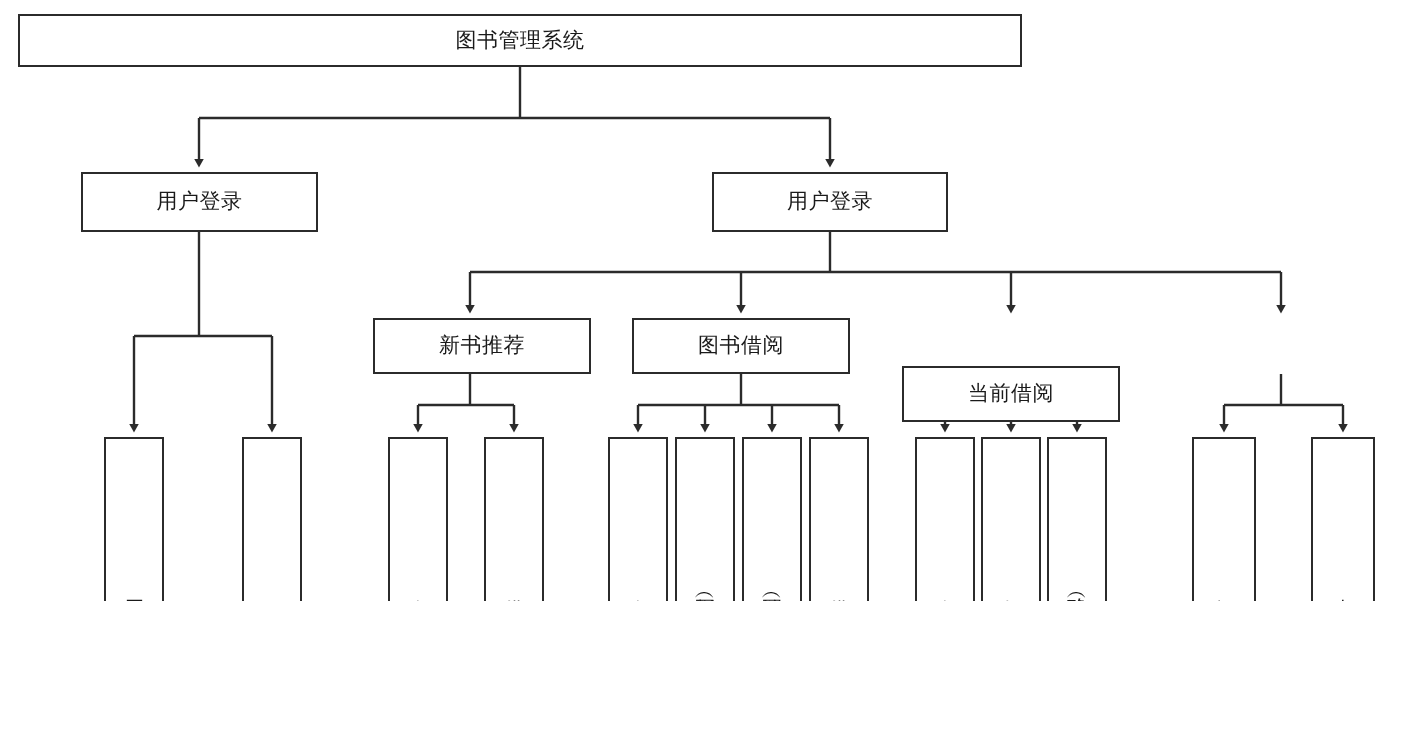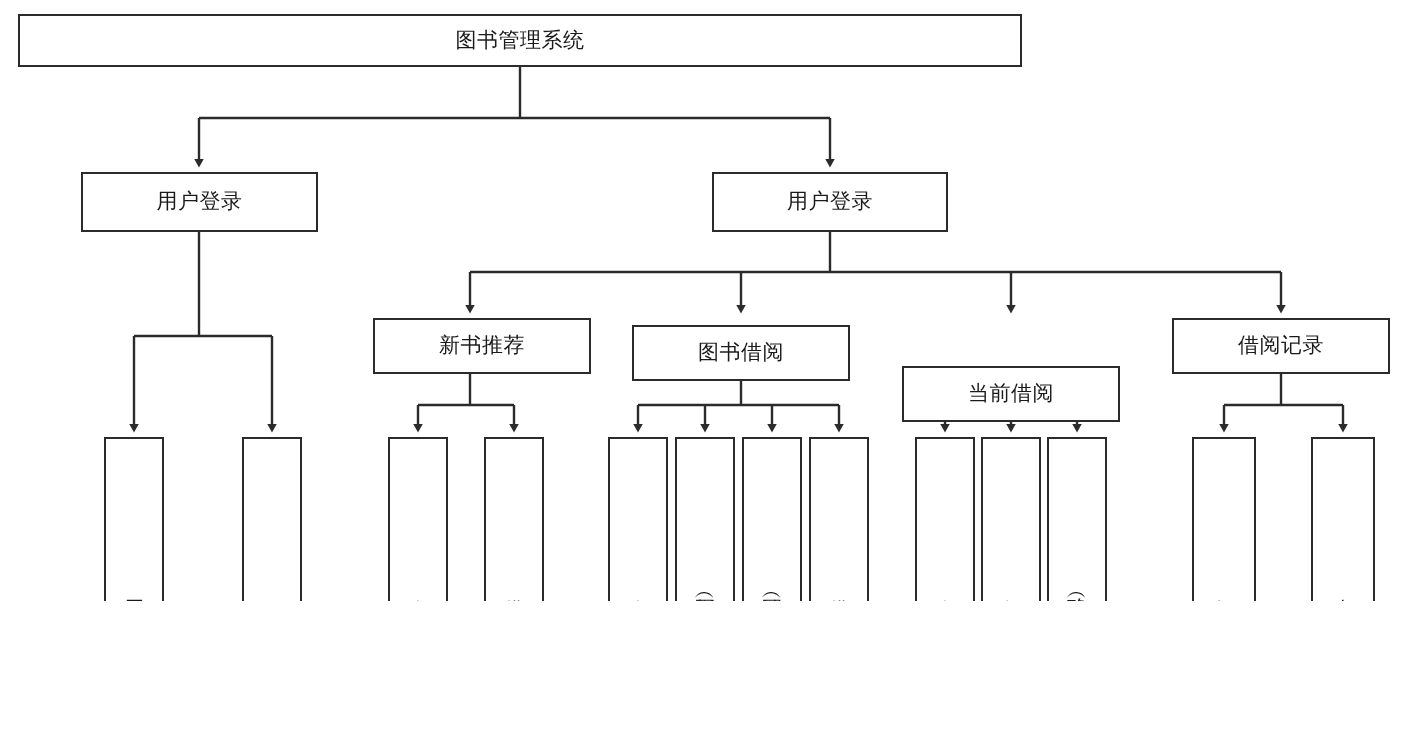--- a/index.html
+++ b/index.html
@@ -125,28 +125,25 @@
   <div class="node node-h" style="left: 81px; top: 172px; width: 237px; height: 60px;">
     <span>用户登录</span>
   </div>
   <div class="node node-h" style="left: 712px; top: 172px; width: 236px; height: 60px;">
     <span>用户登录</span>
   </div>
 
   <div class="node node-h" style="left: 361px; top: 318px; width: 218px; height: 56px; margin-left: 12px;">
     <span>新书推荐</span>
   </div>
-  <div class="node node-h" style="left: 632px; top: 318px; width: 218px; height: 56px; margin-top: 7px;">
+  <div class="node node-h" style="left: 632px; top: 318px; width: 218px; height: 56px;">
     <span>图书借阅</span>
   </div>
   <div class="node node-h" style="left: 902px; top: 318px; width: 218px; height: 56px; margin-top: 48px;">
     <span>当前借阅</span>
-  </div>
-  <div class="node node-h" style="left: 1172px; top: 318px; width: 218px; height: 56px;">
-    <span>借阅记录</span>
   </div>
 
   <div class="node node-v" style="left: 104px; top: 437px; width: 60px; height: 296px;">
     <span class="vtext">用户登录</span>
   </div>
   <div class="node node-v" style="left: 242px; top: 437px; width: 60px; height: 296px;">
     <span class="vtext">注销登录</span>
   </div>
   <div class="node node-v" style="left: 388px; top: 437px; width: 60px; height: 296px;">
     <span class="vtext">查询图书</span>

